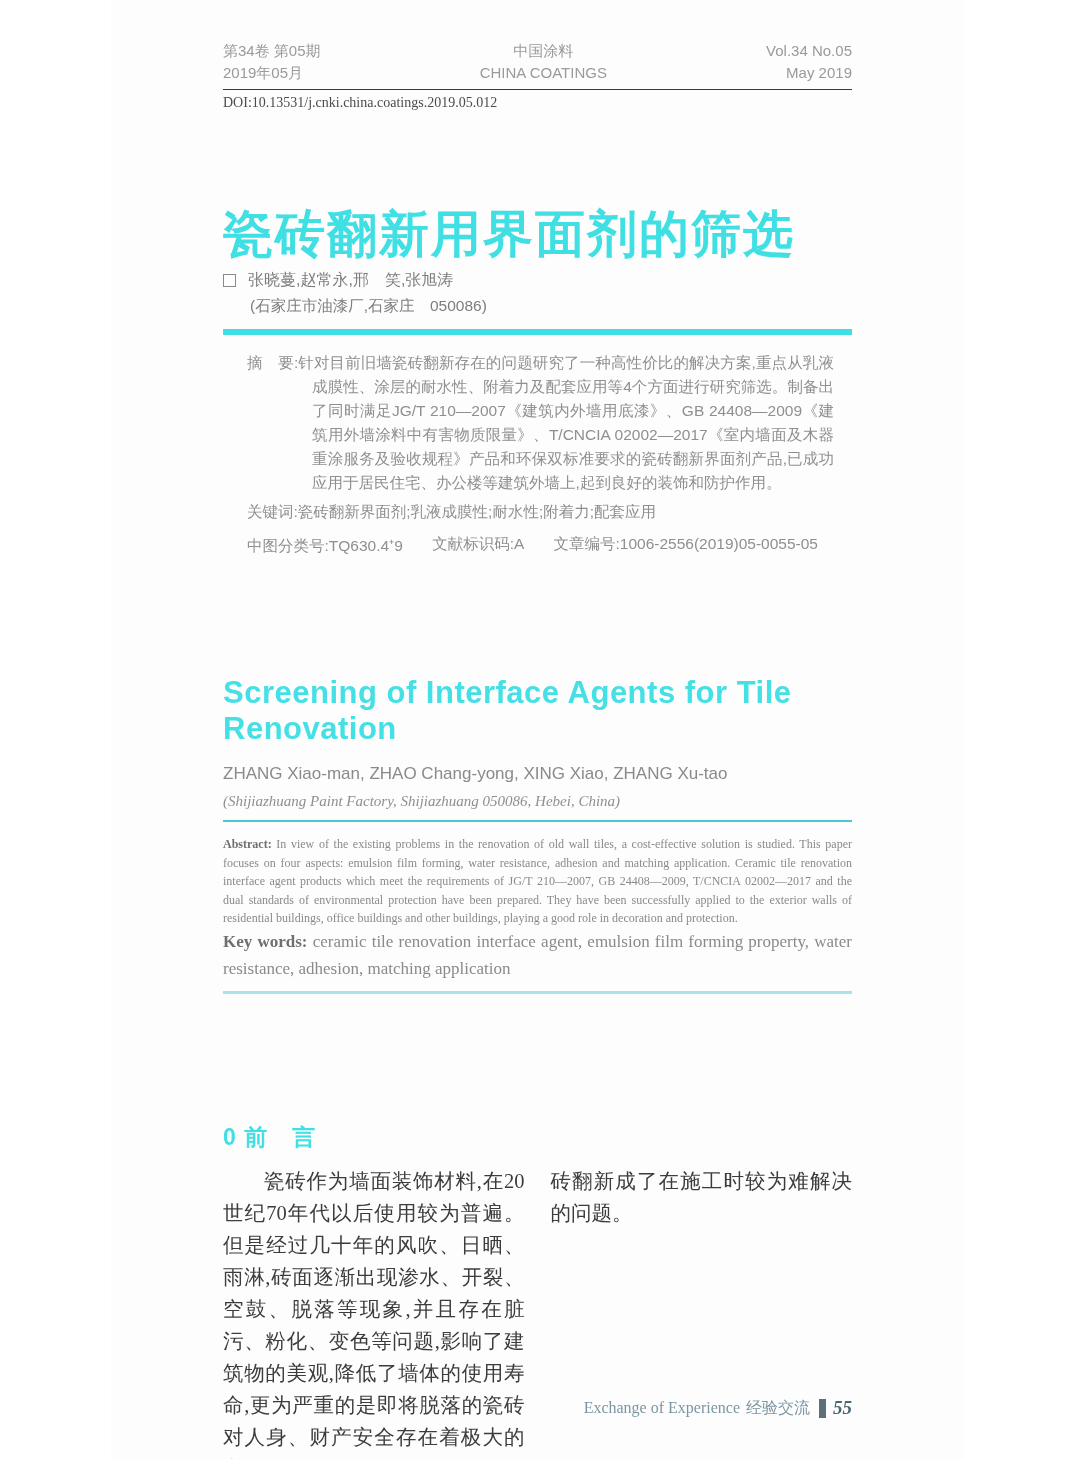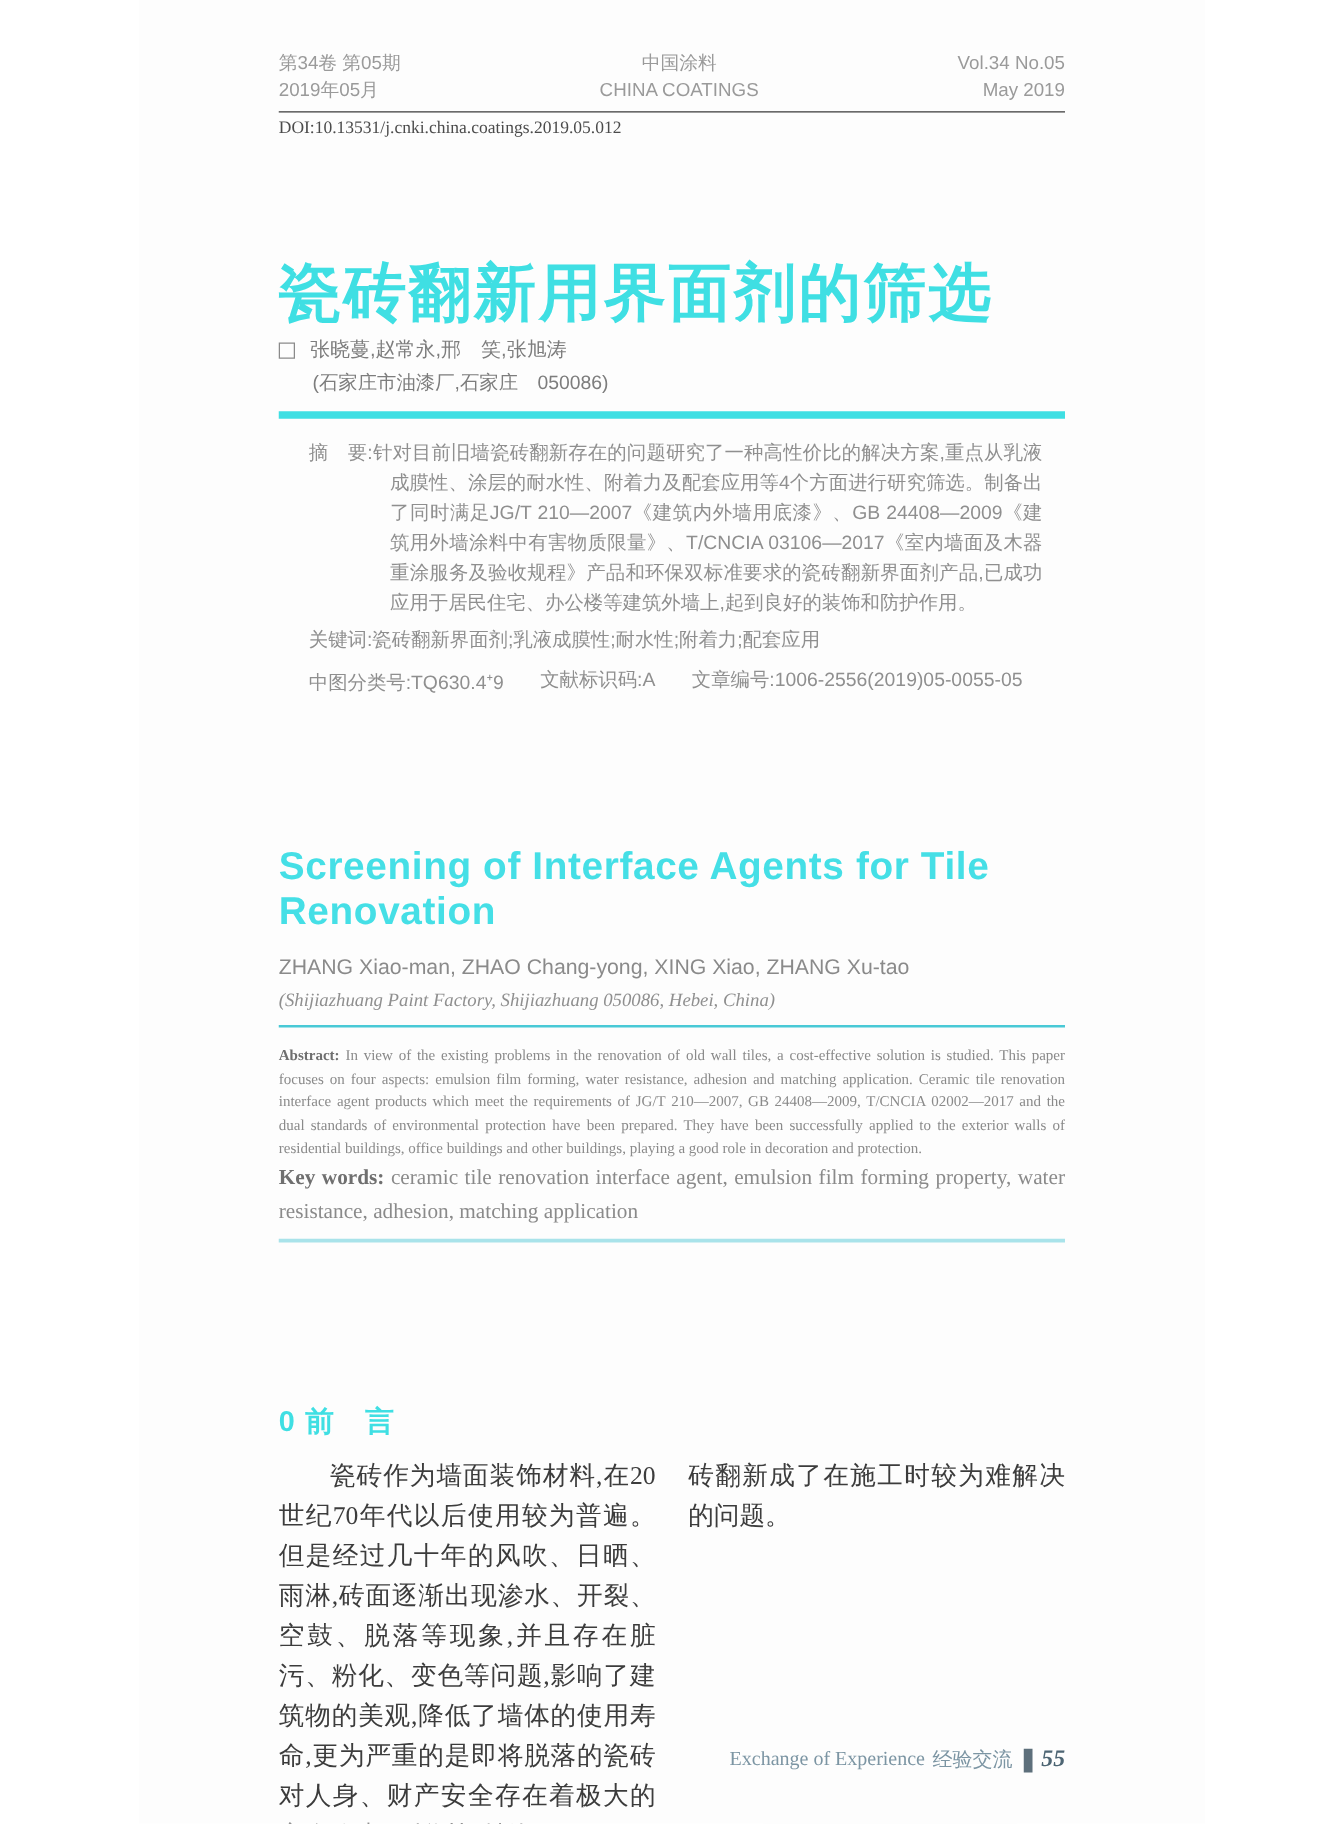--- a/index.html
+++ b/index.html
@@ -121,21 +121,21 @@
 
     <h1 class="cn-title">瓷砖翻新用界面剂的筛选</h1>
     <div class="authors-row">
       <span class="author-box"></span>
       <span>张晓蔓,赵常永,邢　笑,张旭涛</span>
     </div>
     <div class="affil-cn">(石家庄市油漆厂,石家庄　050086)</div>
     <div class="rule-thick"></div>
 
     <div class="abs-cn">
-      <p class="hang"><span>摘　要:</span><span>针对目前旧墙瓷砖翻新存在的问题研究了一种高性价比的解决方案,重点从乳液成膜性、涂层的耐水性、附着力及配套应用等4个方面进行研究筛选。制备出了同时满足JG/T 210—2007《建筑内外墙用底漆》、GB 24408—2009《建筑用外墙涂料中有害物质限量》、T/CNCIA 03106—2017《室内墙面及木器重涂服务及验收规程》产品和环保双标准要求的瓷砖翻新界面剂产品,已成功应用于居民住宅、办公楼等建筑外墙上,起到良好的装饰和防护作用。</span></p>
+      <p class="hang"><span>摘　要:</span><span>针对目前旧墙瓷砖翻新存在的问题研究了一种高性价比的解决方案,重点从乳液成膜性、涂层的耐水性、附着力及配套应用等4个方面进行研究筛选。制备出了同时满足JG/T 210—2007《建筑内外墙用底漆》、GB 24408—2009《建筑用外墙涂料中有害物质限量》、T/CNCIA 02002—2017《室内墙面及木器重涂服务及验收规程》产品和环保双标准要求的瓷砖翻新界面剂产品,已成功应用于居民住宅、办公楼等建筑外墙上,起到良好的装饰和防护作用。</span></p>
     </div>
     <div class="kw-cn"><span>关键词:</span><span>瓷砖翻新界面剂;乳液成膜性;耐水性;附着力;配套应用</span></div>
     <div class="class-row">
       <span><span>中图分类号:</span><span>TQ630.4⁺9</span></span>
       <span><span>文献标识码:</span><span>A</span></span>
       <span><span>文章编号:</span><span>1006-2556(2019)05-0055-05</span></span>
     </div>
 
     <h2 class="en-title">Screening of Interface Agents for Tile Renovation</h2>
     <div class="en-authors">ZHANG Xiao-man, ZHAO Chang-yong, XING Xiao, ZHANG Xu-tao</div>

